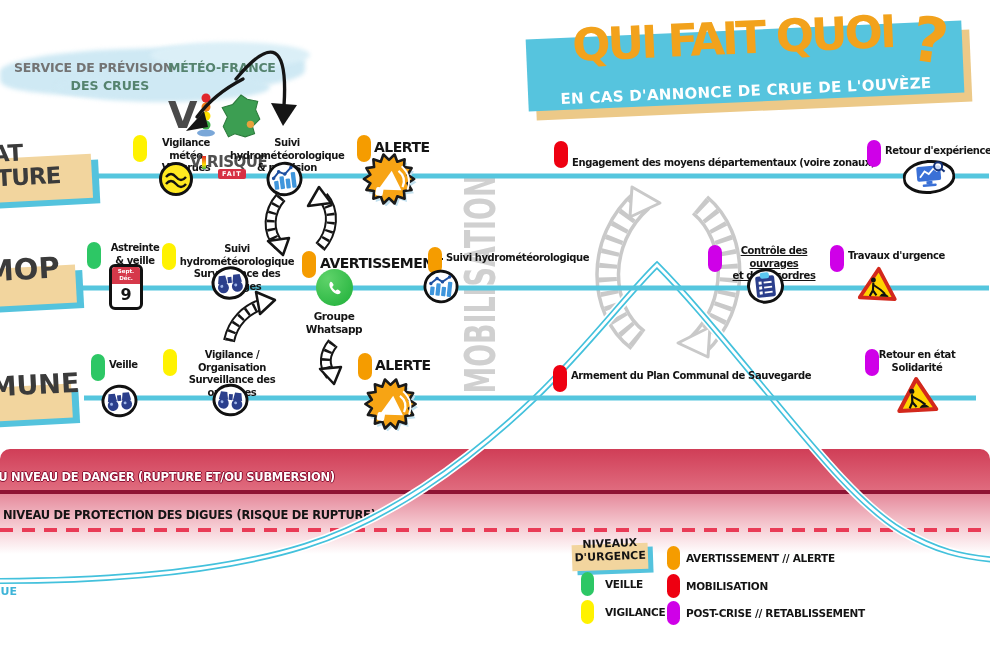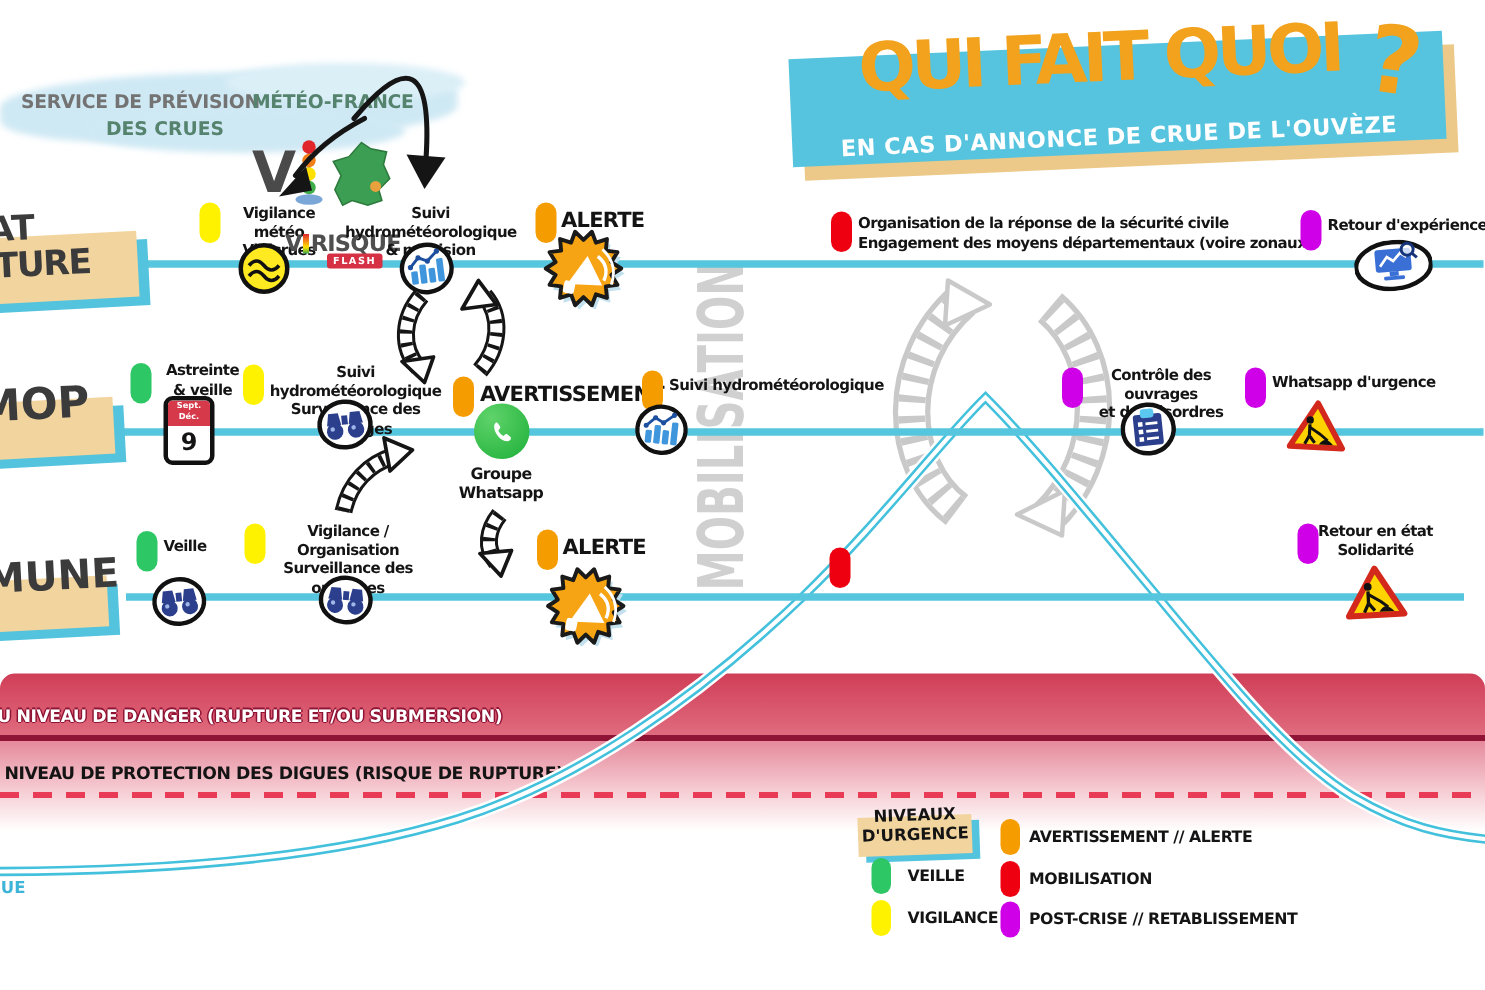--- a/index.html
+++ b/index.html
@@ -144,21 +144,21 @@
   <div class="abs pill c-yellow" style="left:133px;top:135px;"></div>
   <div class="abs lbl center" style="left:148px;top:137px;width:76px;">
     <span>Vigilance météo</span><br>
     <span>Vigicrues</span>
   </div>
   <div class="abs b" style="left:190px;top:153px;font-size:15px;letter-spacing:-0.5px;color:#4f4f4f;display:flex;align-items:center;">
     <span>V</span>
     <span style="display:inline-block;width:4px;height:13px;margin:0 1px;background:linear-gradient(#e0262b,#f07f1a,#ffe000,#3fae49);"></span>
     <span>RISQUE</span>
   </div>
-  <div class="abs b" style="left:218px;top:169px;font-size:6.5px;color:#fff;background:#d63044;padding:1px 4px;border-radius:2px;letter-spacing:1px;">FLASH</div>
+  <div class="abs b" style="left:218px;top:169px;font-size:6.5px;color:#fff;background:#d63044;padding:1px 4px;border-radius:2px;letter-spacing:1px;">FAIT</div>
   <div class="abs" style="left:159px;top:162px;width:34px;height:34px;border-radius:50%;background:#ffe920;border:3.5px solid #111;box-sizing:border-box;display:flex;align-items:center;justify-content:center;">
     <svg width="24" height="20" viewBox="0 0 24 20">
       <path d="M 2,8 q 5,-6 10,0 t 10,0" stroke="#111" stroke-width="2.4" fill="none"></path>
       <path d="M 2,15 q 5,-6 10,0 t 10,0" stroke="#111" stroke-width="2.4" fill="none"></path>
     </svg>
   </div>
 
   <div class="abs lbl center" style="left:230px;top:137px;width:114px;">
     <span>Suivi hydrométéorologique</span><br>
     <span>&amp; prévision</span>
@@ -168,21 +168,21 @@
     </svg>
 
   <div class="abs pill c-orange" style="left:357px;top:135px;"></div>
   <div class="abs big" style="left:374px;top:139px;">ALERTE</div>
   <svg class="abs" style="left:361px;top:152px;" width="56" height="54" viewBox="0 0 60 58">
       <use href="#sym-star"></use>
     </svg>
 
   <div class="abs pill c-red" style="left:554px;top:141px;"></div>
   <div class="abs lbl" style="left:572px;top:144px;white-space:nowrap;">
-    <span>Organisation de la réponse de la sécurité civile</span><br>
+    <br>
     <span>Engagement des moyens départementaux (voire zonaux)</span>
   </div>
 
   <div class="abs pill c-magenta" style="left:867px;top:140px;"></div>
   <div class="abs lbl" style="left:885px;top:145px;white-space:nowrap;">Retour d'expériences</div>
   <svg class="abs" style="left:903px;top:160px;transform:rotate(-5deg);" width="52" height="34" viewBox="0 0 52 34">
     <ellipse cx="26" cy="17" rx="25" ry="15.5" fill="#fff" stroke="#111" stroke-width="3"></ellipse>
     <rect x="14" y="6" width="24" height="15" rx="2" fill="#3a70d6"></rect>
     <polyline points="17,17 22,11 26,14 31,9 35,12" fill="none" stroke="#fff" stroke-width="1.8"></polyline>
     <rect x="23" y="21" width="6" height="3" fill="#3a70d6"></rect>
@@ -225,38 +225,38 @@
   </div>
   <div class="abs lbl center" style="left:292px;top:310px;width:84px;font-size:10.5px;">Groupe Whatsapp</div>
 
   <div class="abs pill c-orange" style="left:428px;top:247px;"></div>
   <div class="abs lbl" style="left:446px;top:252px;white-space:nowrap;">Suivi hydrométéorologique</div>
   <svg class="abs" style="left:423px;top:269px;transform:rotate(6deg);" width="36" height="35">
       <use href="#sym-chart"></use>
     </svg>
 
   <div class="abs pill c-magenta" style="left:708px;top:245px;"></div>
-  <div class="abs lbl center" style="left:718px;top:245px;width:112px;">
+  <div class="abs lbl center" style="left:718px;top:245px;width:112px;text-decoration:underline;">
     <span>Contrôle des ouvrages</span><br>
     <span>et de désordres</span>
   </div>
   <svg class="abs" style="left:747px;top:268px;transform:rotate(-6deg);" width="37" height="36" viewBox="0 0 37 36">
     <ellipse cx="18.5" cy="18" rx="17" ry="16.2" fill="#fff" stroke="#111" stroke-width="3"></ellipse>
     <rect x="9" y="8" width="19" height="21" rx="2" fill="#2b3f8c"></rect>
     <rect x="14" y="4.5" width="9" height="6" rx="2" fill="#5bc8f0"></rect>
     <rect x="12" y="13" width="3" height="3" fill="#fff"></rect>
       <rect x="17" y="13.5" width="8" height="1.8" fill="#fff"></rect>
     <rect x="12" y="18" width="3" height="3" fill="#fff"></rect>
       <rect x="17" y="18.5" width="8" height="1.8" fill="#fff"></rect>
     <rect x="12" y="23" width="3" height="3" fill="#fff"></rect>
       <rect x="17" y="23.5" width="8" height="1.8" fill="#fff"></rect>
   </svg>
 
   <div class="abs pill c-magenta" style="left:830px;top:245px;"></div>
-  <div class="abs lbl" style="left:848px;top:250px;white-space:nowrap;">Whatsapp d'urgence</div>
+  <div class="abs lbl" style="left:848px;top:250px;white-space:nowrap;">Travaux d'urgence</div>
   <svg class="abs" style="left:858px;top:266px;transform:rotate(3deg);" width="40" height="36">
       <use href="#sym-road"></use>
     </svg>
 
   <div class="abs tanbox rot-3" style="left:-62px;top:387px;width:134px;height:34px;"></div>
   <div class="abs actor rot-3" style="left:-80px;top:371px;font-size:27px;">COMMUNE</div>
 
   <div class="abs pill c-green" style="left:91px;top:354px;"></div>
   <div class="abs lbl" style="left:109px;top:359px;">Veille</div>
   <svg class="abs" style="left:101px;top:384px;transform:rotate(-6deg);" width="37" height="34">
@@ -272,20 +272,21 @@
       <use href="#sym-binoc"></use>
     </svg>
 
   <div class="abs pill c-orange" style="left:358px;top:353px;"></div>
   <div class="abs big" style="left:375px;top:357px;">ALERTE</div>
   <svg class="abs" style="left:362px;top:377px;" width="57" height="54" viewBox="0 0 60 58">
       <use href="#sym-star"></use>
     </svg>
 
   <div class="abs pill c-red" style="left:553px;top:365px;"></div>
+  <div class="abs lbl" style="left:571px;top:370px;white-space:nowrap;">Armement du Plan Communal de Sauvegarde</div>
 
   <div class="abs pill c-magenta" style="left:865px;top:349px;"></div>
   <div class="abs lbl center" style="left:876px;top:349px;width:82px;">
     <span>Retour en état</span><br>
     <span>Solidarité</span>
   </div>
   <svg class="abs" style="left:896px;top:376px;transform:rotate(-3deg);" width="42" height="38">
       <use href="#sym-road"></use>
     </svg>
 

